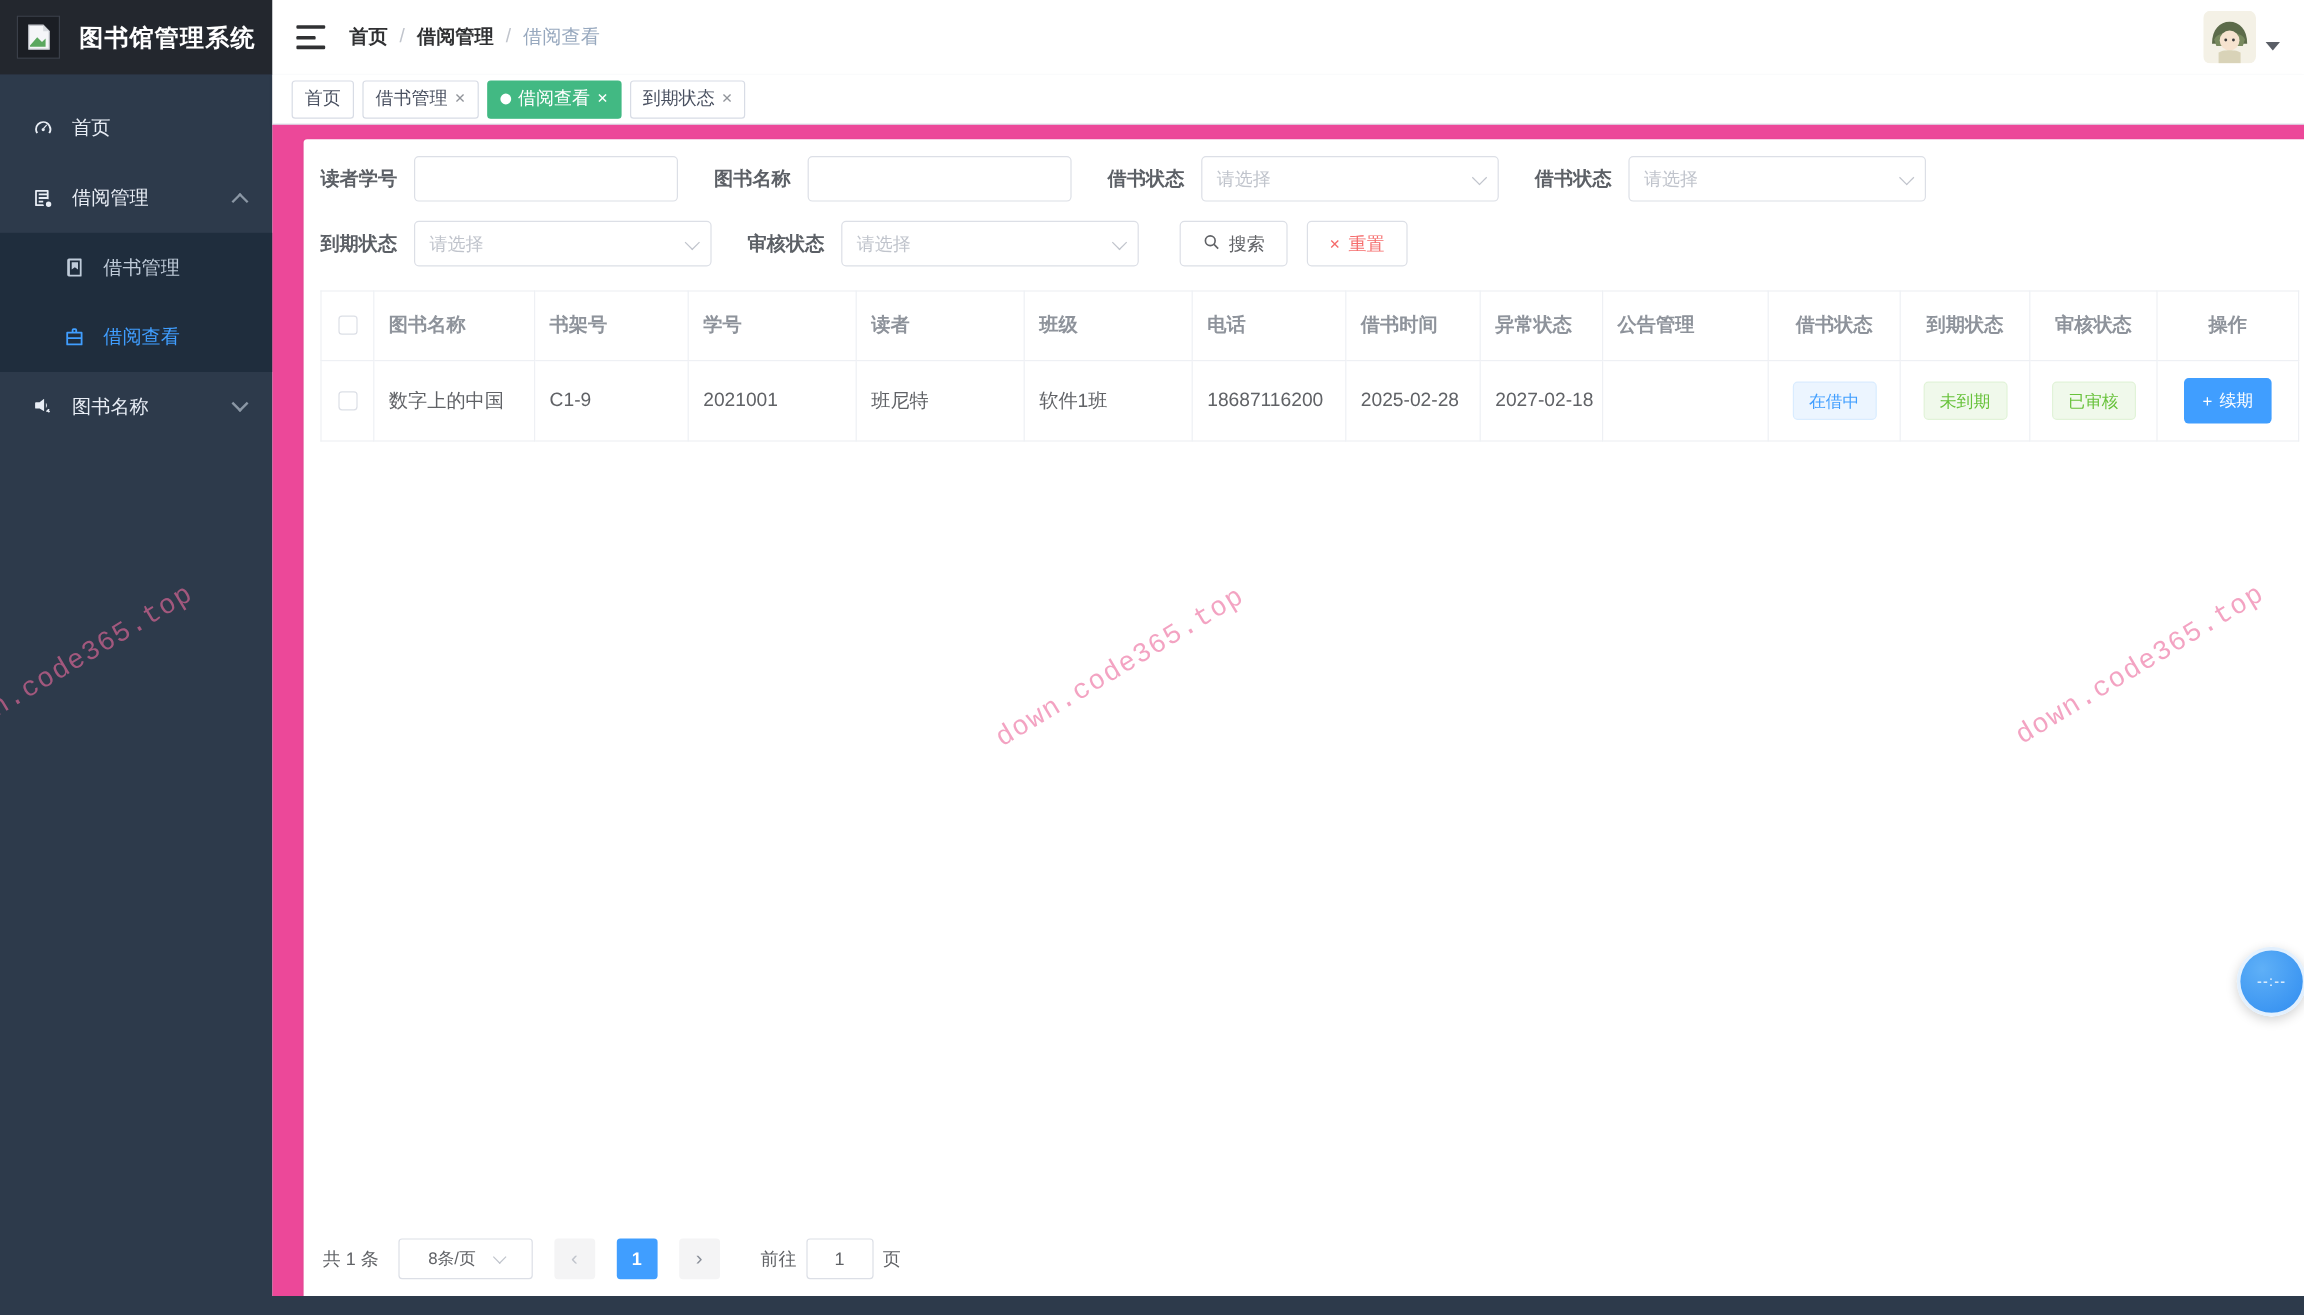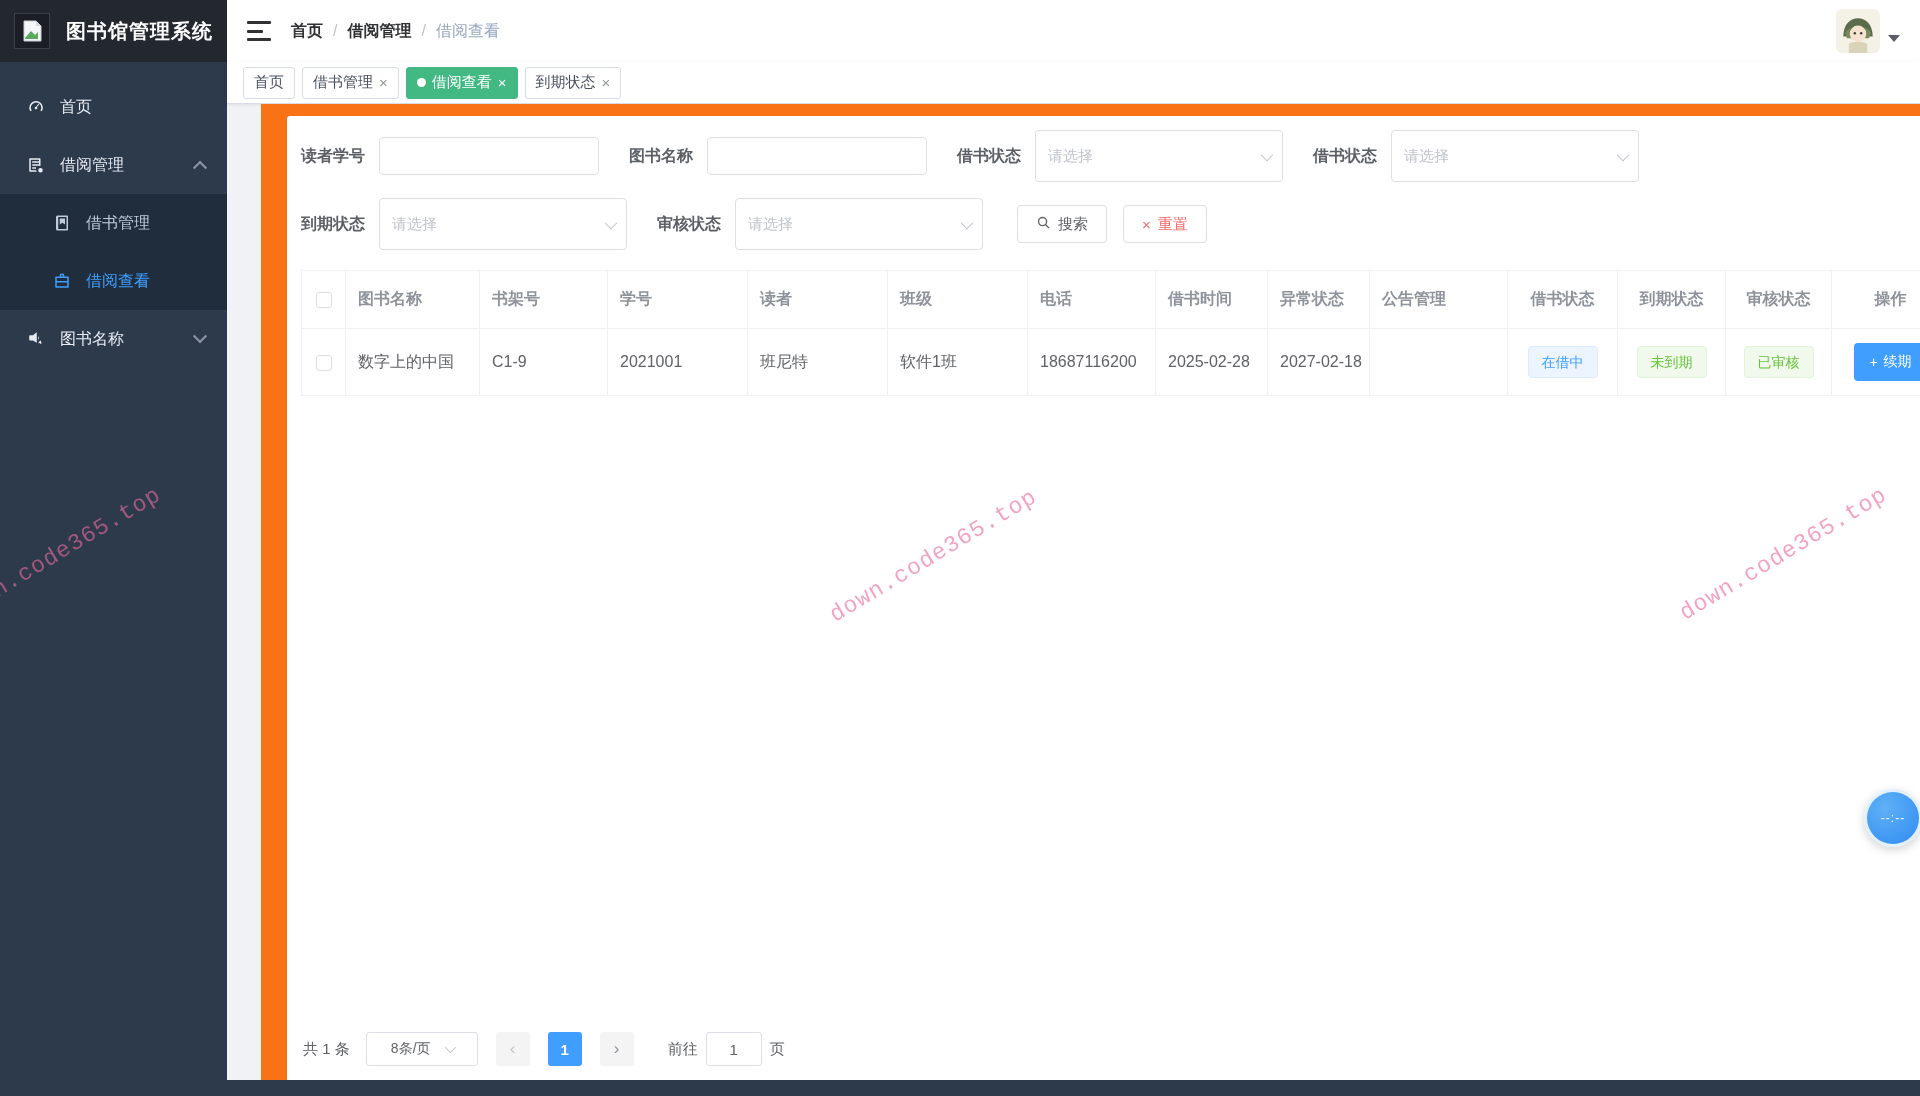--- a/index.html
+++ b/index.html
@@ -44,28 +44,28 @@
   
   .tags-bar { height:42px; background:#fff; border-bottom:1px solid #d8dce5; box-shadow:0 1px 3px rgba(0,0,0,.08); display:flex; align-items:center; padding:0 16px; gap:7px; }
   .tag { height:32px; display:inline-flex; align-items:center; gap:6px; padding:0 10px; border:1px solid #d8dce5; background:#fff; color:#495060; font-size:15px; border-radius:3px; cursor:pointer; }
   .tag .dot { width:9px; height:9px; border-radius:50%; background:#fff; display:none; }
   .tag .tclose { font-size:15px; color:#909399; line-height:1; cursor:pointer; }
   .tag.active { background:#42b983; border-color:#42b983; color:#fff; }
   .tag.active .dot { display:inline-block; }
   .tag.active .tclose { color:#fff; }
 
   
-  .content { flex:1; background:#f97316; padding:12px 8px 6px 26px; display:flex; min-height:0;margin-left:34px; }
+  .content { flex:1; background:#ec4899; padding:12px 8px 6px 26px; display:flex; min-height:0; }
   .card { background:#fff; flex:1; border-radius:3px; box-shadow:0 1px 3px rgba(0,0,0,.06); padding:14px 14px 10px 14px; display:flex; flex-direction:column; min-height:0; }
 
   .filter-row { display:flex; align-items:center; margin-bottom:16px; flex-wrap:nowrap; }
   .field { display:flex; align-items:center; margin-right:30px; }
   .field label { font-size:16px; font-weight:700; color:#5c6066; margin-right:14px; white-space:nowrap; }
   .t-input { width:220px; height:38px; border:1px solid #dcdfe6; border-radius:4px; font-size:15px; padding:0 12px; color:#606266; outline:none; background:#fff; }
-  .f-select { width:248px; height:52px; border:1px solid #dcdfe6; border-radius:4px; display:flex; align-items:center; padding:0 12px; color:#c0c4cc; font-size:15px; cursor:pointer; background:#fff;justify-content:flex-end; }
+  .f-select { width:248px; height:38px; border:1px solid #dcdfe6; border-radius:4px; display:flex; align-items:center; padding:0 12px; color:#c0c4cc; font-size:15px; cursor:pointer; background:#fff;justify-content:flex-end; }
   .f-select .ph { flex:1; }
   .f-select .schev { width:9px; height:9px; border-right:1.6px solid #c0c4cc; border-bottom:1.6px solid #c0c4cc; transform:rotate(45deg) translateY(-2px); }
   .btn { height:38px; display:inline-flex; align-items:center; gap:7px; padding:0 18px; border:1px solid #dcdfe6; border-radius:4px; background:#fff; font-size:15px; color:#606266; cursor:pointer; }
   .btn.search { margin-left:4px; }
   .btn.reset { margin-left:16px; color:#f56c6c; }
   .btn.reset .x { font-size:15px; }
   .btn .mag svg { width:15px; height:15px; }
 
   
   table.grid { width:100%; border-collapse:collapse; table-layout:fixed; }

